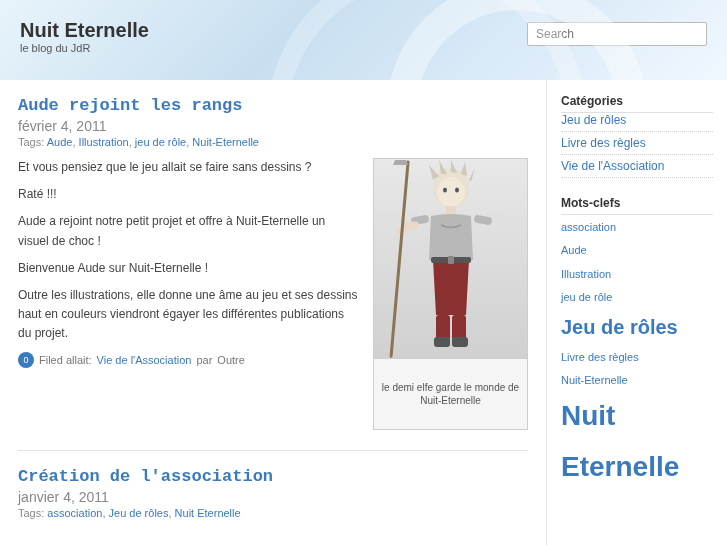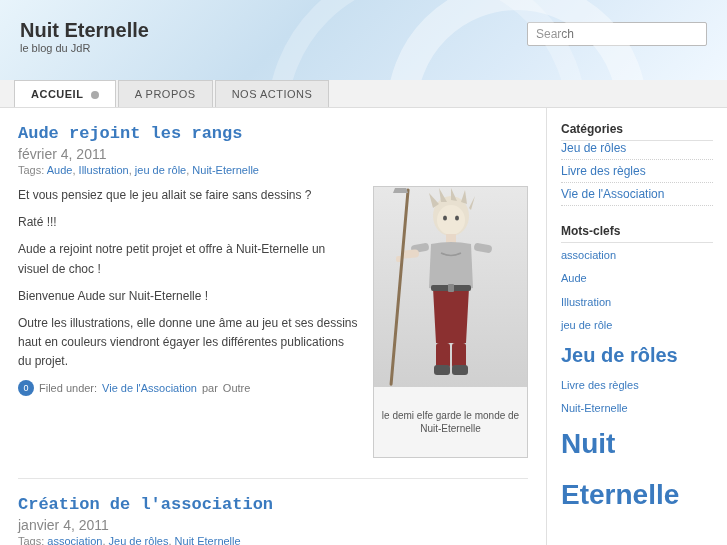--- a/index.html
+++ b/index.html
@@ -234,32 +234,20 @@
 <div id="wrapper">
 
   <div id="header">
     <div>
       <div id="site-title">Nuit Eternelle</div>
       <div id="site-subtitle">le blog du JdR</div>
     </div>
     <input id="search-box" type="text" placeholder="Search" style="">
   </div>
 
-  <div id="nav">
-    <div class="nav-tab active">
-      <span>ACCUEIL</span>
-      <span class="nav-tab-indicator"></span>
-    </div>
-    <div class="nav-tab">
-      <span>A PROPOS</span>
-    </div>
-    <div class="nav-tab">
-      <span>NOS ACTIONS</span>
-    </div>
-  </div>
 
   <div id="content-area">
 
     <div id="main-content">
 
       <div class="post">
         <div class="post-title">Aude rejoint les rangs</div>
         <div class="post-date">février 4, 2011</div>
         <div class="post-tags">
           Tags: <a>Aude</a>, <a>Illustration</a>, <a>jeu de rôle</a>, <a>Nuit-Eternelle</a>
@@ -268,21 +256,21 @@
           <div class="post-text">
             <div class="post-body">
               <p>Et vous pensiez que le jeu allait se faire sans dessins ?</p>
               <p>Raté !!!</p>
               <p>Aude a rejoint notre petit projet et offre à Nuit-Eternelle un visuel de choc !</p>
               <p>Bienvenue Aude sur Nuit-Eternelle !</p>
               <p>Outre les illustrations, elle donne une âme au jeu et ses dessins haut en couleurs viendront égayer les différentes publications du projet.</p>
             </div>
             <div class="filed-under">
               <span class="filed-icon">0</span>
-              <span>Filed under:</span>
+              <span>Filed allait:</span>
               <a>Vie de l'Association</a>
               <span>par</span>
               <span>Outre</span>
             </div>
           </div>
           <div class="post-image-container">
             <div class="post-image-placeholder">
 
               <svg width="140" height="198" viewBox="0 0 140 198" xmlns="http://www.w3.org/2000/svg">
 

